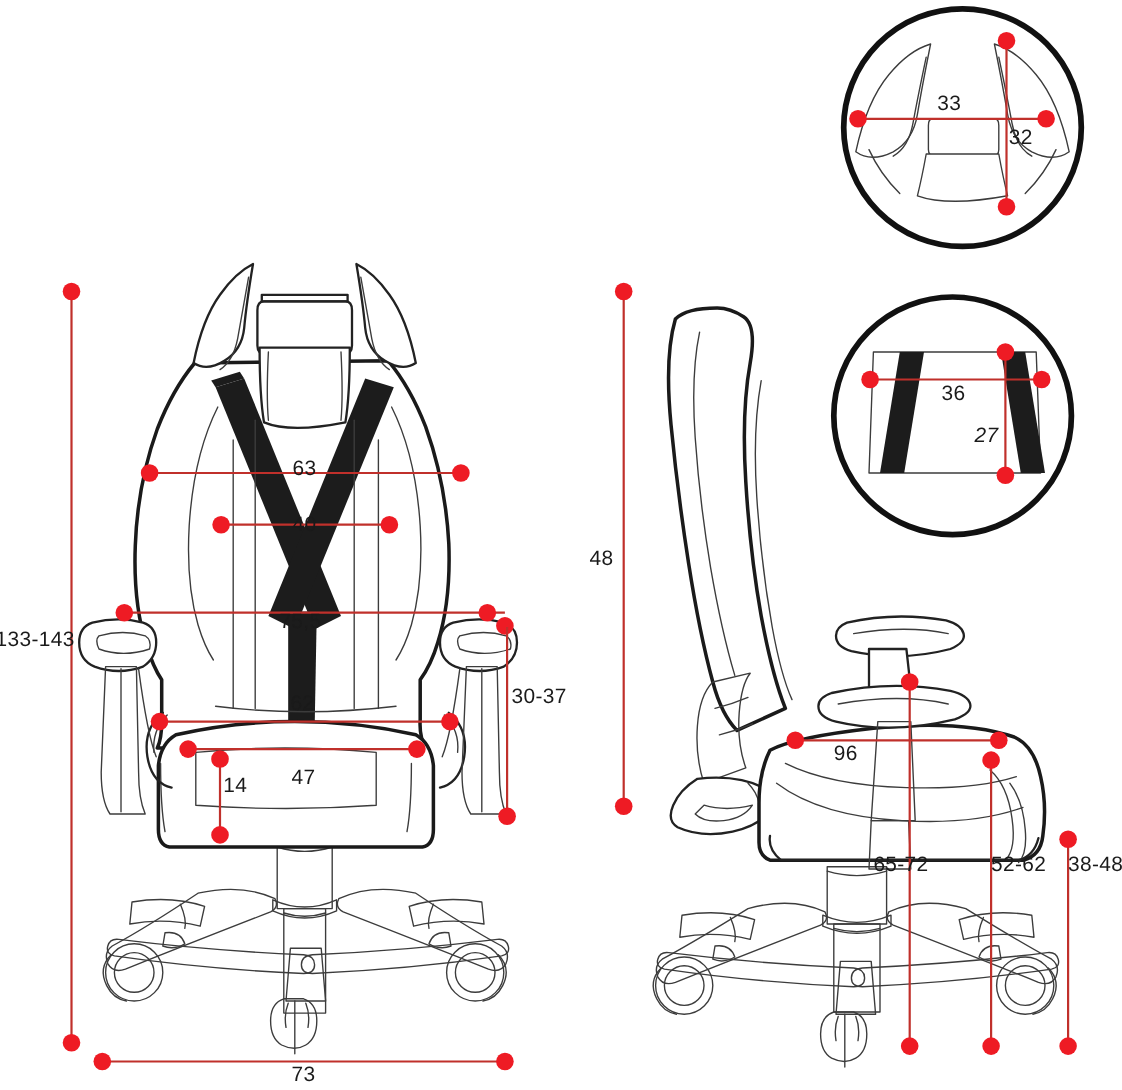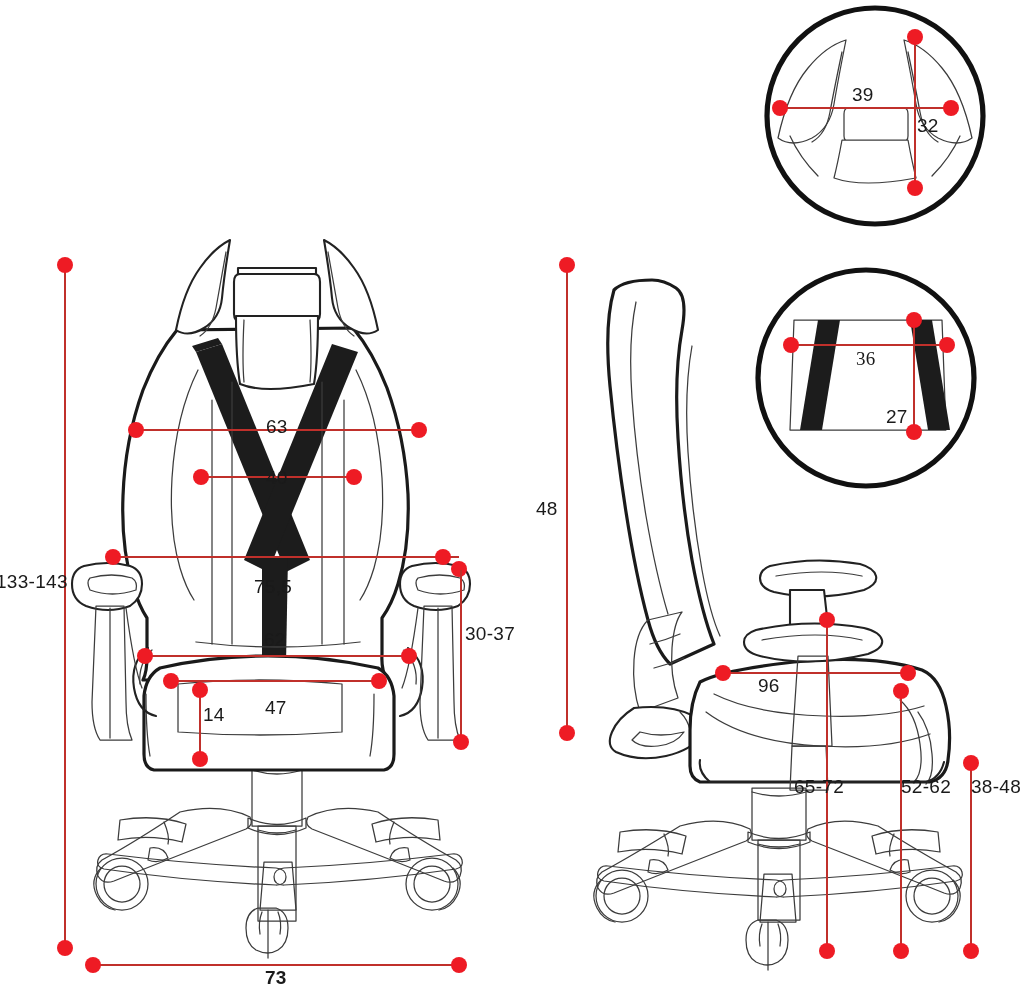--- a/index.html
+++ b/index.html
@@ -379,44 +379,44 @@
   </svg>
 
   <div class="labels-layer">
 
     <span class="dim-label" style="left:-4px;  top:571px;">133-143</span>
 
     <span class="dim-label" style="left:266px; top:416px;">63</span>
 
     <span class="dim-label" style="left:266px; top:467px;">40</span>
 
-    <span class="dim-label" style="left:254px; top:576px;">75,5</span>
+    <span class="dim-label" style="left:254px; top:555px;">75,5</span>
 
     <span class="dim-label" style="left:264px; top:629px;">62</span>
 
     <span class="dim-label" style="left:265px; top:682px;margin-top:15px;">47</span>
 
     <span class="dim-label" style="left:203px; top:704px;">14</span>
 
     <span class="dim-label" style="left:465px; top:623px;">30-37</span>
 
-    <span class="dim-label" style="left:265px; top:967px;font-weight:bold;">73</span>
+    <span class="dim-label" style="left:265px; top:967px;">73</span>
 
     <span class="dim-label" style="left:536px; top:498px;">48</span>
 
     <span class="dim-label" style="left:758px; top:675px;">96</span>
 
     <span class="dim-label" style="left:794px; top:776px;">65-72</span>
 
     <span class="dim-label" style="left:901px; top:776px;">52-62</span>
 
     <span class="dim-label" style="left:971px; top:776px;">38-48</span>
 
-    <span class="dim-label" style="left:852px; top:84px;">39</span>
+    <span class="dim-label" style="left:852px; top:84px;">33</span>
 
     <span class="dim-label" style="left:917px; top:115px;">32</span>
 
-    <span class="dim-label" style="left:856px; top:348px;font-family:Liberation Serif, serif;">36</span>
-
-    <span class="dim-label" style="left:886px; top:406px;">27</span>
+    <span class="dim-label" style="left:856px; top:348px;">36</span>
+
+    <span class="dim-label" style="left:886px; top:386px;font-style:italic;">27</span>
   </div>
 
 </div>
 
 </body></html>

